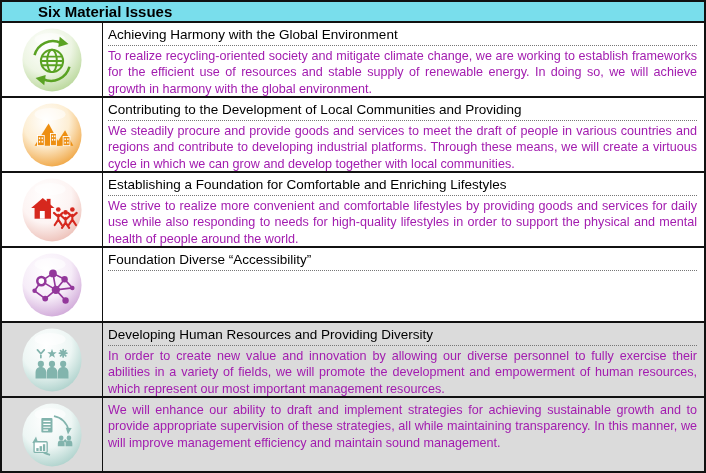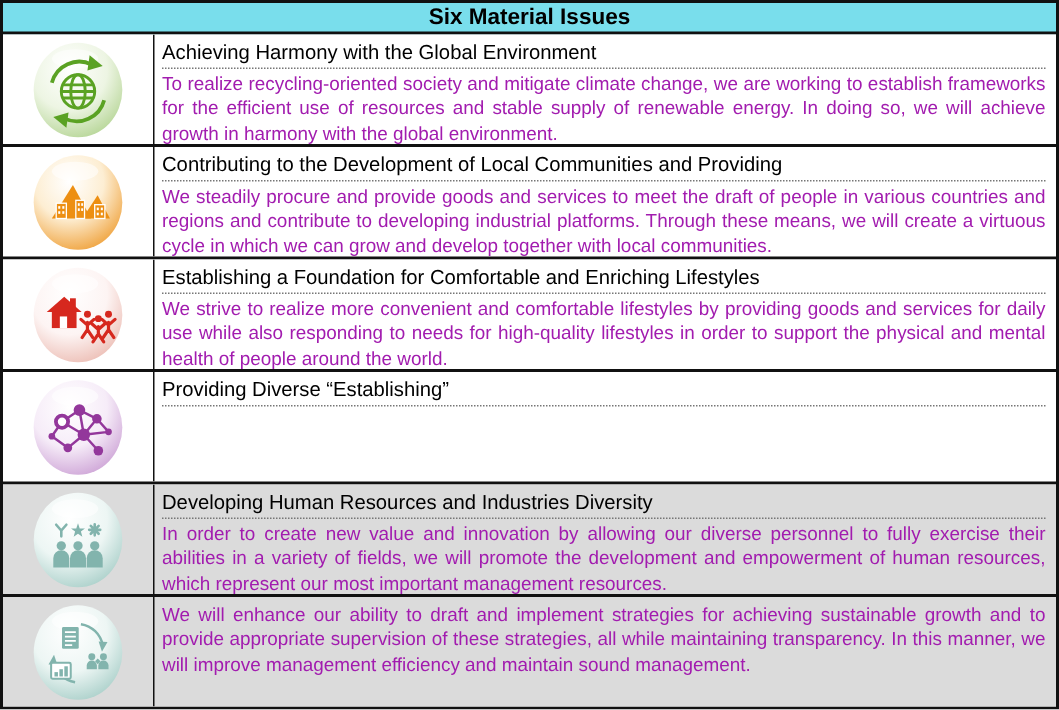--- a/index.html
+++ b/index.html
@@ -8,22 +8,22 @@
   .table {
     width:706px; height:473px;
     border:2px solid #111;
     display:flex; flex-direction:column;
     background:#fff;
   }
   .header {
     height:21px; min-height:21px;
     background:#79DEEC;
     border-bottom:2px solid #111;
-    display:flex; align-items:center; justify-content:center;
-    font-size:15px; font-weight:bold; color:#000;
+    display:flex; align-items:center; justify-content:flex-start;
+    font-size:15px; font-weight:bold; color:#000;padding-left:36px;
   }
   .rows { flex:1; display:flex; flex-direction:column; }
   .row { display:flex; flex:1; border-bottom:2px solid #111; overflow:hidden; background:#fff; }
   .row:last-child { border-bottom:none; }
   .row.gray { background:#DBDBDB; }
   .icon-cell {
     width:101px; min-width:101px;
     border-right:1.5px solid #111;
     display:flex; align-items:center; justify-content:center;
   }
@@ -177,21 +177,21 @@
             <circle cx="36" cy="39" r="4.3"></circle>
             <circle cx="25" cy="48" r="3"></circle>
             <circle cx="46" cy="50" r="3.3"></circle>
             <circle cx="53" cy="37" r="2.3"></circle>
             <circle cx="14" cy="40" r="2.3"></circle>
           </g>
           <circle cx="21" cy="30" r="4.2" fill="#ffffff" stroke="#93379b" stroke-width="2.6"></circle>
         </svg>
       </div>
       <div class="text-cell">
-        <div class="row-title">Providing Diverse “Establishing”</div>
+        <div class="row-title">Foundation Diverse “Accessibility”</div>
       </div>
     </div>
 
     <div class="row gray">
       <div class="icon-cell">
         <svg viewBox="0 0 64 68">
           <defs>
               <radialGradient id="gr5" cx="40%" cy="28%" r="78%">
             <stop offset="0%" stop-color="#ffffff"></stop>
                 <stop offset="55%" stop-color="#edf6f4"></stop>
@@ -210,21 +210,21 @@
             <polygon points="32,22.5 33.2,26 36.8,26 34,28.2 35,31.8 32,29.7 29,31.8 30,28.2 27.2,26 30.8,26"></polygon>
             <circle cx="43.5" cy="27" r="2.1"></circle>
           </g>
           <g stroke="#82b4ad" stroke-width="1.8" fill="none" stroke-linecap="round">
             <path d="M17,23.5 L20.5,27.5 L24,23.5 M20.5,27.5 V31.5"></path>
             <path d="M43.5,23.2 V30.8 M39.7,27 H47.3 M40.8,24.3 L46.2,29.7 M40.8,29.7 L46.2,24.3"></path>
           </g>
         </svg>
       </div>
       <div class="text-cell">
-        <div class="row-title">Developing Human Resources and Industries Diversity</div>
+        <div class="row-title">Developing Human Resources and Providing Diversity</div>
         <div class="row-body">In order to create new value and innovation by allowing our diverse personnel to fully exercise their abilities in a variety of fields, we will promote the development and empowerment of human resources, which represent our most important management resources.</div>
       </div>
     </div>
 
     <div class="row gray">
       <div class="icon-cell">
         <svg viewBox="0 0 64 68">
           <defs>
               <radialGradient id="gr6" cx="40%" cy="28%" r="78%">
             <stop offset="0%" stop-color="#ffffff"></stop>

